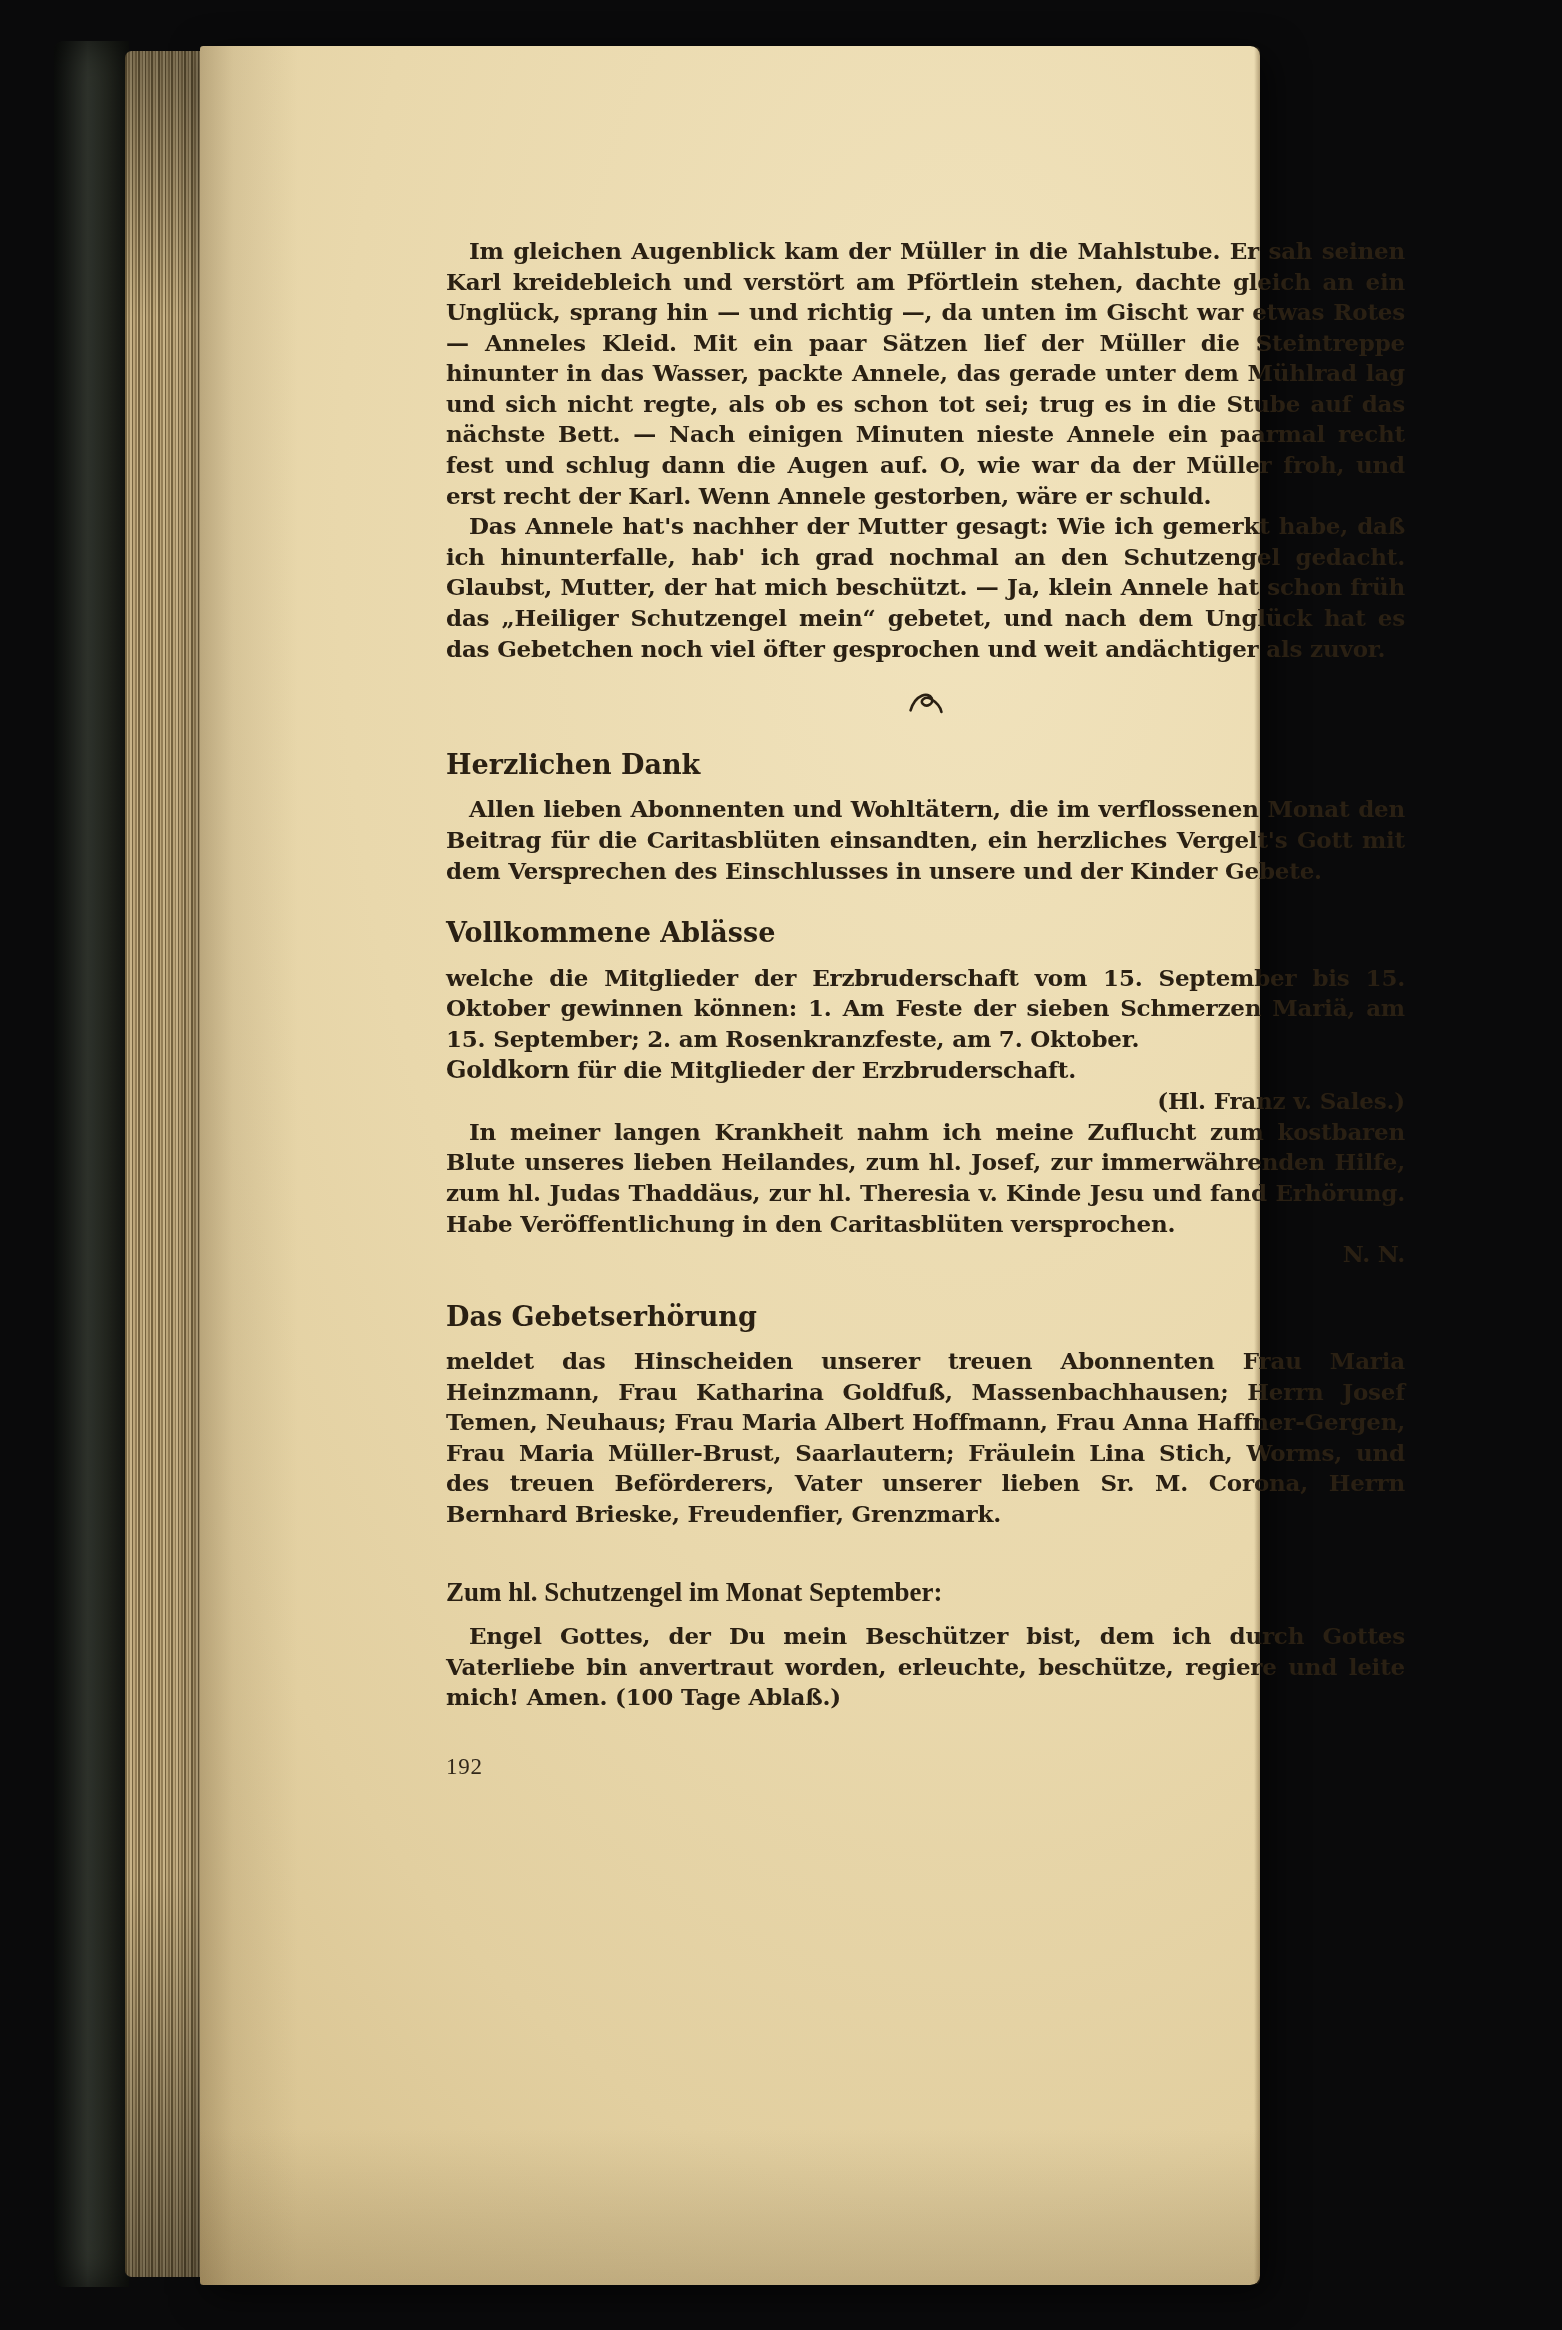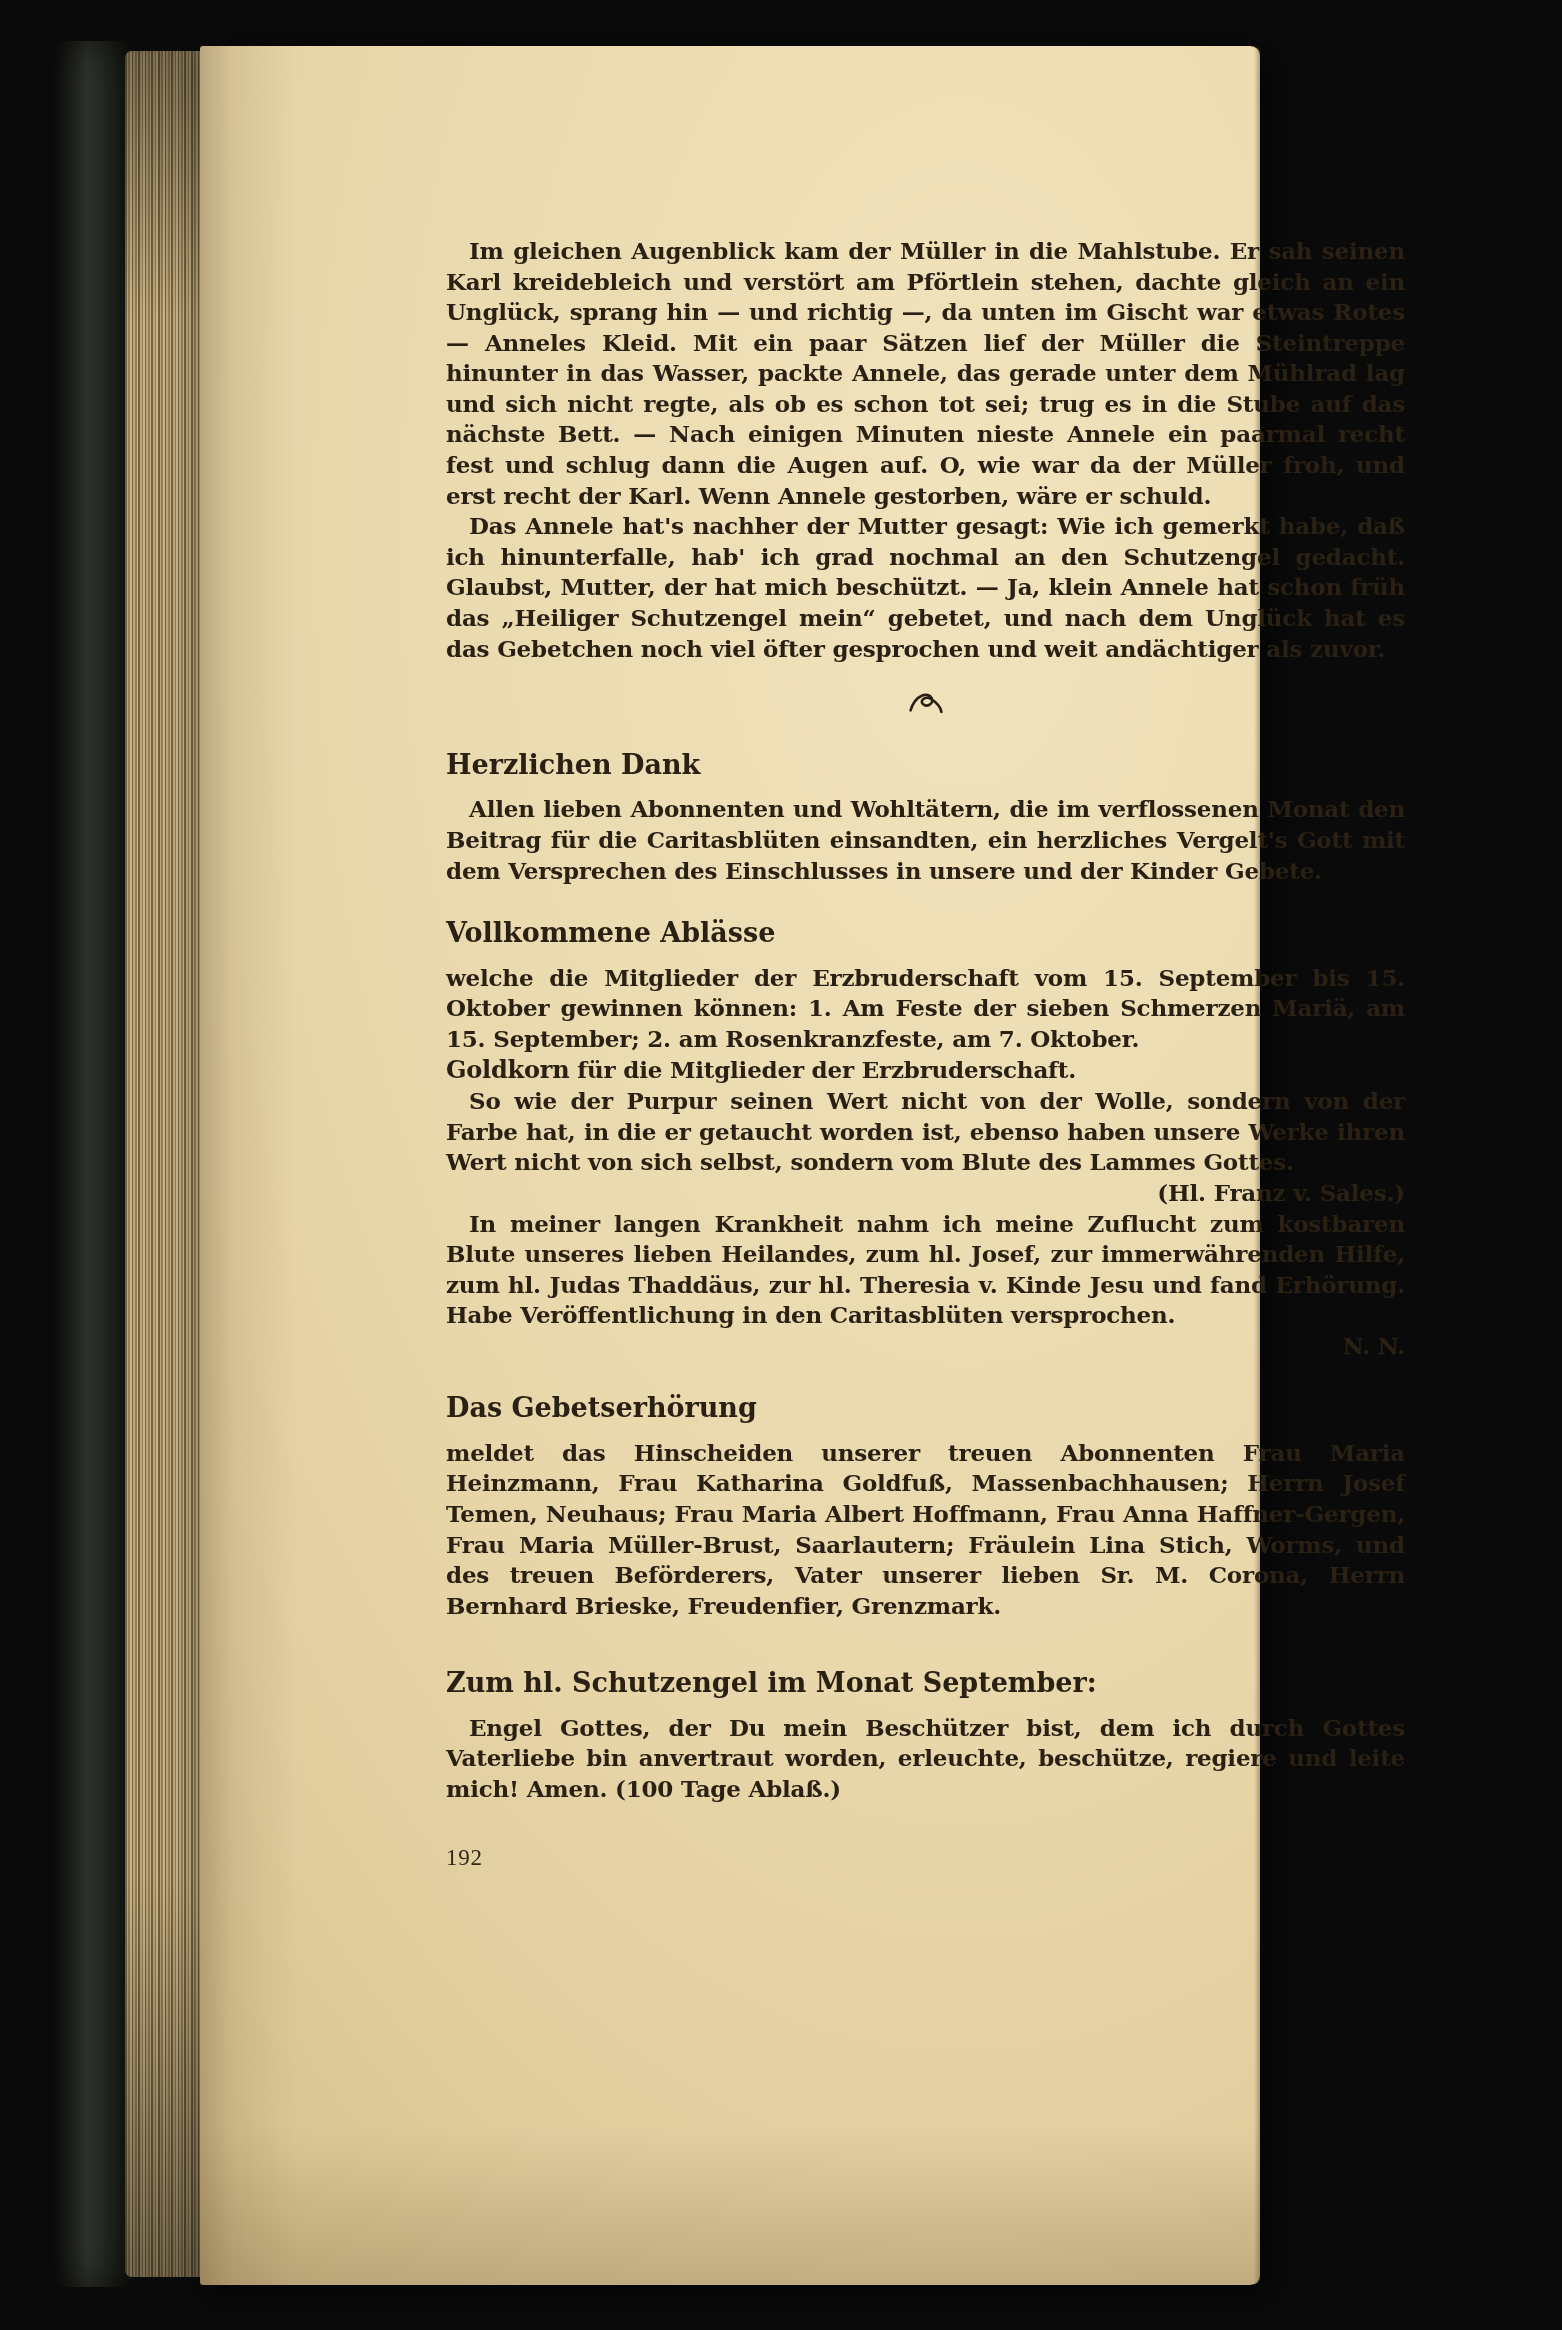--- a/index.html
+++ b/index.html
@@ -45,21 +45,21 @@
     color:#2a2013;
     font-size:23px;line-height:1.33;font-weight:700;
     text-align:justify;letter-spacing:-0.2px;
   }
   .text-block p{margin:0;}
   .indent{text-indent:23px;}
   .heading{
     font-size:27px;line-height:1.2;margin:31px 0 13px;
     text-align:left;letter-spacing:0;
   }
-  .heading-late{margin-top:46px;}
+  .heading-late{margin-top:46px;font-family:Liberation Serif, serif;}
   .ornament{
     text-align:center;margin:26px 0 3.3px;height:28px;
   }
   .lead{font-size:24px;}
   .goldkorn-line{margin-top:14.8px;}
   .attribution{text-align:right;}
   .signature{text-align:right;}
   .pagenum{
     margin-top:39px;
     font-family:"Liberation Serif", serif;
@@ -87,21 +87,20 @@
       </svg>
     </div>
 
     <h2 class="heading">Herzlichen Dank</h2>
     <p class="indent">Allen lieben Abonnenten und Wohltätern, die im verflossenen Monat den Beitrag für die Caritasblüten einsandten, ein herzliches Vergelt's Gott mit dem Versprechen des Einschlusses in unsere und der Kinder Gebete.</p>
 
     <h2 class="heading">Vollkommene Ablässe</h2>
     <p>welche die Mitglieder der Erzbruderschaft vom 15. September bis 15. Oktober gewinnen können: 1. Am Feste der sieben Schmerzen Mariä, am 15. September; 2. am Rosenkranzfeste, am 7. Oktober.</p>
 
     <p class="goldkorn-line"><span class="lead">Goldkorn</span><span> für die Mitglieder der Erzbruderschaft.</span></p>
-    <p class="indent">So wie der Purpur seinen Wert nicht von der Wolle, sondern von der Farbe hat, in die er getaucht worden ist, ebenso haben unsere Werke ihren Wert nicht von sich selbst, sondern vom Blute des Lammes Gottes.</p>
     <p class="attribution">(Hl. Franz v. Sales.)</p>
 
     <p class="indent">In meiner langen Krankheit nahm ich meine Zuflucht zum kostbaren Blute unseres lieben Heilandes, zum hl. Josef, zur immerwährenden Hilfe, zum hl. Judas Thaddäus, zur hl. Theresia v. Kinde Jesu und fand Erhörung. Habe Veröffentlichung in den Caritasblüten versprochen.</p>
     <p class="signature">N. N.</p>
 
     <h2 class="heading">Das Gebetserhörung</h2>
     <p>meldet das Hinscheiden unserer treuen Abonnenten Frau Maria Heinzmann, Frau Katharina Goldfuß, Massenbachhausen; Herrn Josef Temen, Neuhaus; Frau Maria Albert Hoffmann, Frau Anna Haffner-Gergen, Frau Maria Müller-Brust, Saarlautern; Fräulein Lina Stich, Worms, und des treuen Beförderers, Vater unserer lieben Sr. M. Corona, Herrn Bernhard Brieske, Freudenfier, Grenzmark.</p>
 
     <h2 class="heading heading-late">Zum hl. Schutzengel im Monat September:</h2>
     <p class="indent">Engel Gottes, der Du mein Beschützer bist, dem ich durch Gottes Vaterliebe bin anvertraut worden, erleuchte, beschütze, regiere und leite mich! Amen. (100 Tage Ablaß.)</p>

